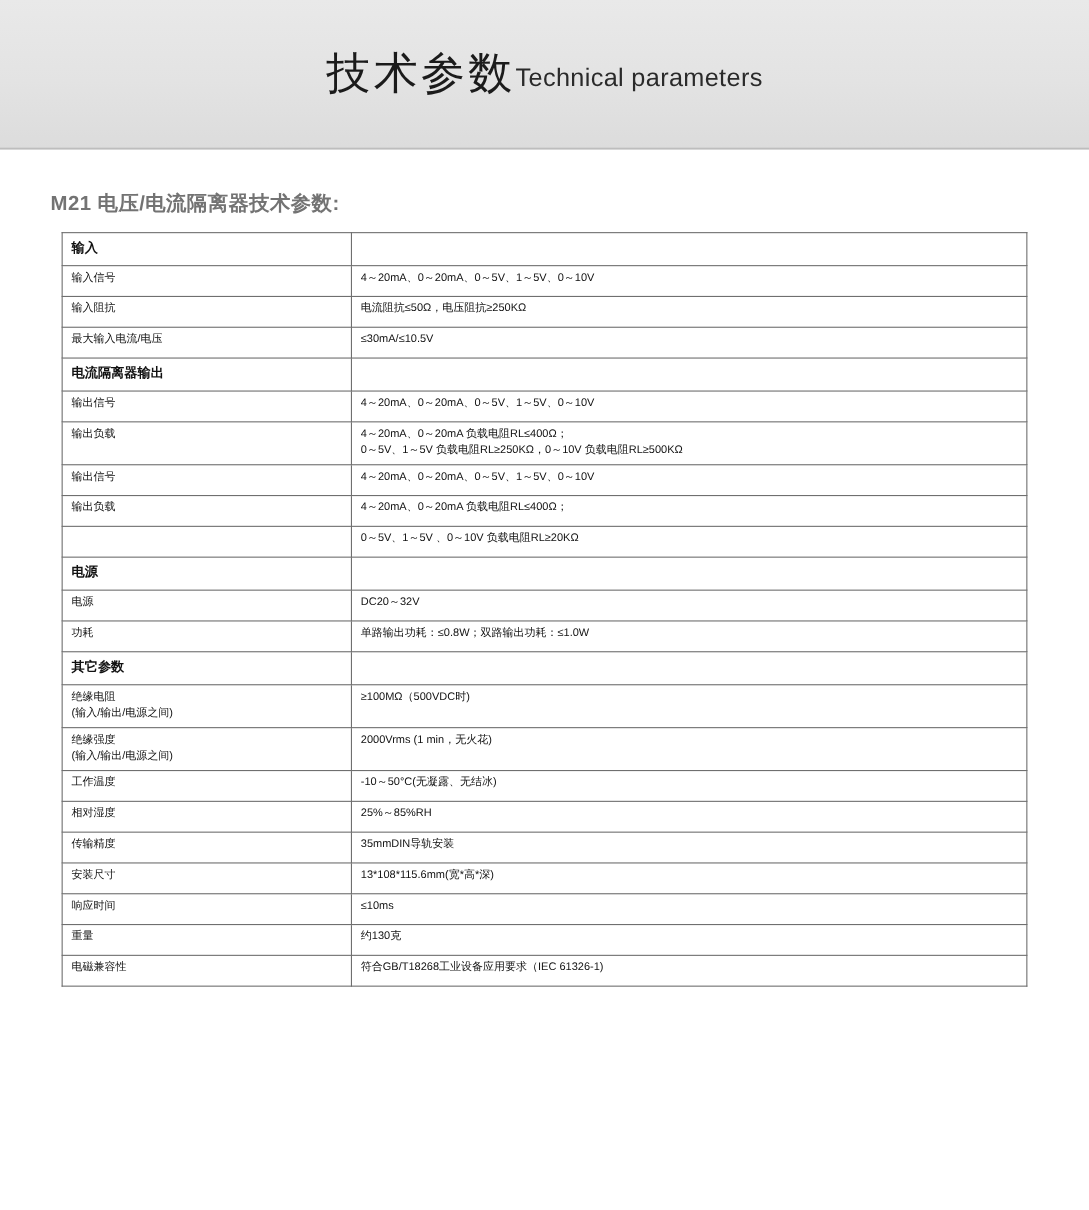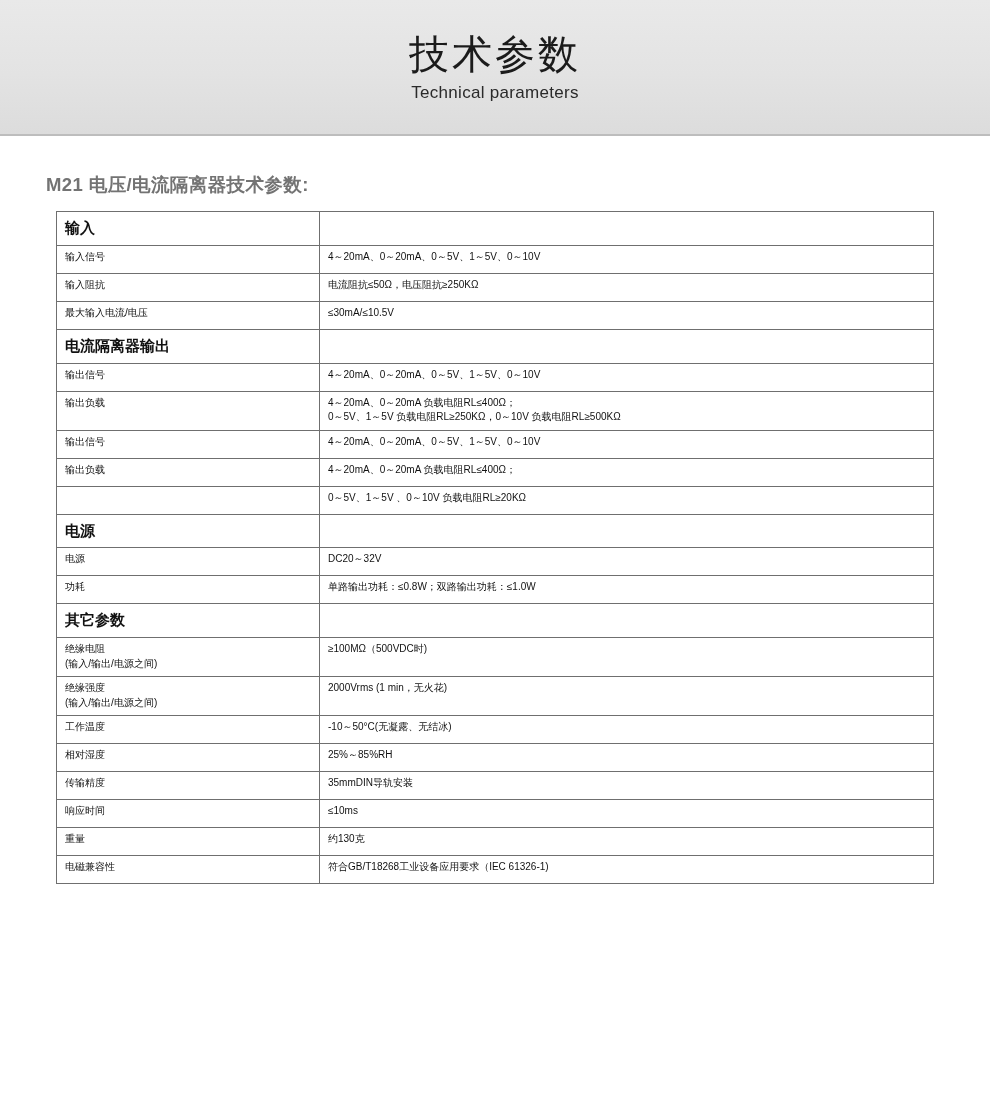--- a/index.html
+++ b/index.html
@@ -14,35 +14,35 @@
     color: #1a1a1a;
     overflow: hidden;
   }
   .banner {
     width: 990px;
     height: 136px;
     background: linear-gradient(to bottom, #e9e9e9 0%, #e3e3e3 55%, #dcdcdc 100%);
     border-bottom: 2px solid #bdbdbd;
     box-sizing: border-box;
     display: flex;
-    flex-direction: column;
+    flex-direction: row;
     align-items: center;
     justify-content: center;
   }
   .banner-title {
     font-size: 40px;
     font-weight: 400;
     letter-spacing: 3px;
     color: #1b1b1b;
     line-height: 1.15;
     font-family: "Liberation Sans", "DejaVu Sans", sans-serif;
   }
   .banner-sub {
     margin-top: 6px;
-    font-size: 17px;
+    font-size: 23px;
     color: #2a2a2a;
     letter-spacing: 0.3px;
     font-family: "Liberation Sans", "DejaVu Sans", sans-serif;
   }
   .doc-title {
     margin: 36px 0 14px 46px;
     font-size: 18.5px;
     font-weight: bold;
     color: #737373;
     letter-spacing: 0.4px;
@@ -68,21 +68,21 @@
   }
   td.label {
     width: 246px;
     white-space: pre-line;
   }
   td.value {
     white-space: pre-line;
   }
   tr.section td {
     font-weight: bold;
-    font-size: 15px;
+    font-size: 12px;
     padding-top: 5px;
     padding-bottom: 6px;
   }
   tr.section td.value {
     border-left: 1px solid #6f6f6f;
   }
 </style>
 </head>
 <body>
 
@@ -169,20 +169,24 @@
         </tr>
         <tr>
           <td class="label">相对湿度</td>
           <td class="value">25%～85%RH</td>
         </tr>
         <tr>
           <td class="label">传输精度</td>
           <td class="value">35mmDIN导轨安装</td>
         </tr>
         <tr>
+          <td class="label">安装尺寸</td>
+          <td class="value">13*108*115.6mm(宽*高*深)</td>
+        </tr>
+        <tr>
           <td class="label">响应时间</td>
           <td class="value">≤10ms</td>
         </tr>
         <tr>
           <td class="label">重量</td>
           <td class="value">约130克</td>
         </tr>
         <tr>
           <td class="label">电磁兼容性</td>
           <td class="value">符合GB/T18268工业设备应用要求（IEC 61326-1)</td>

